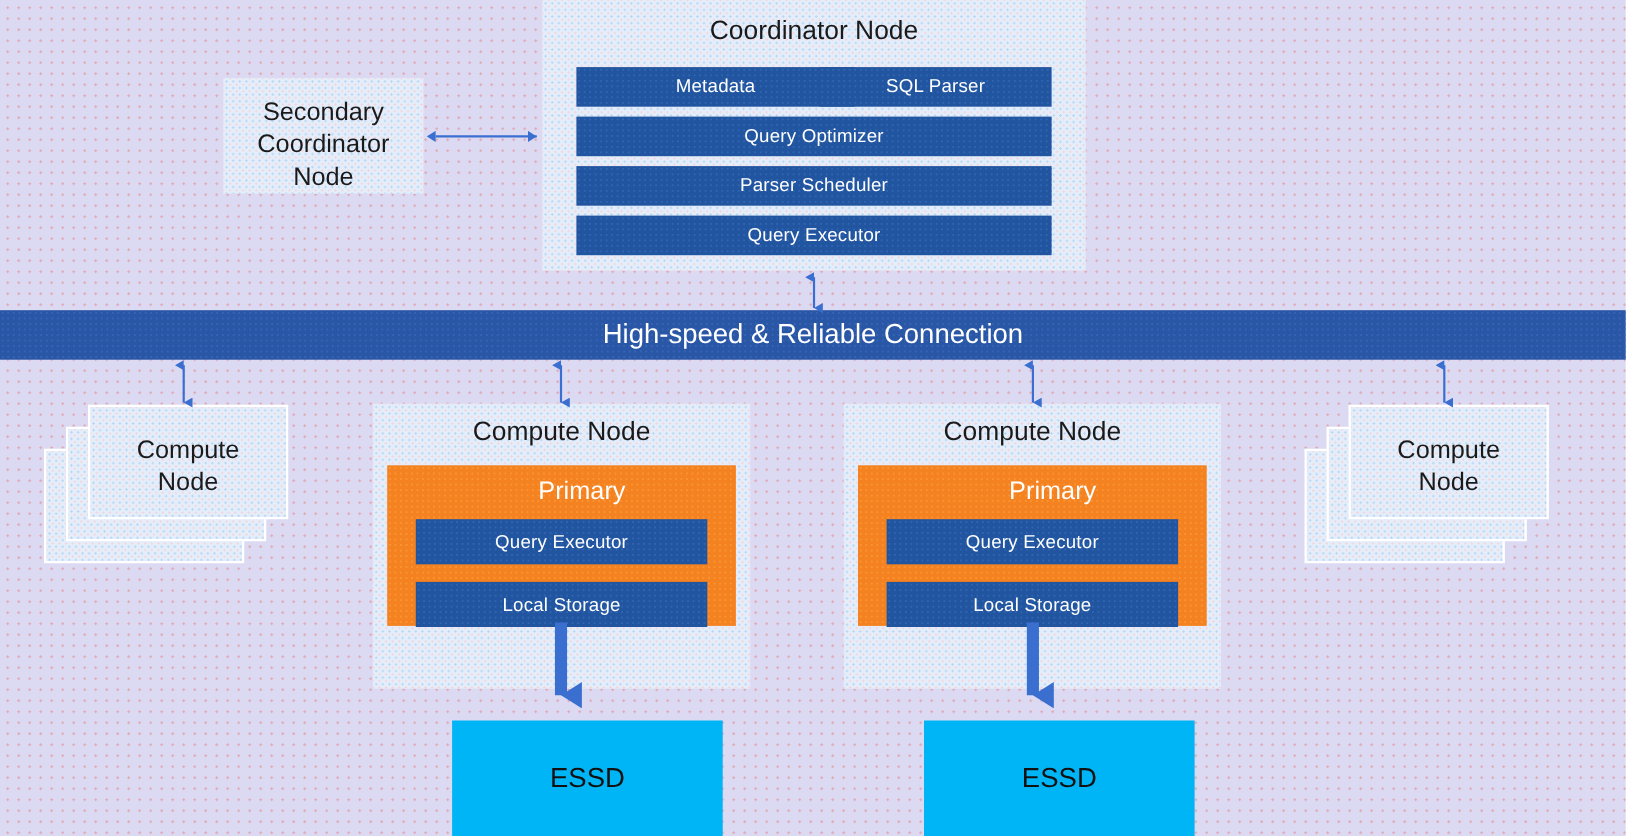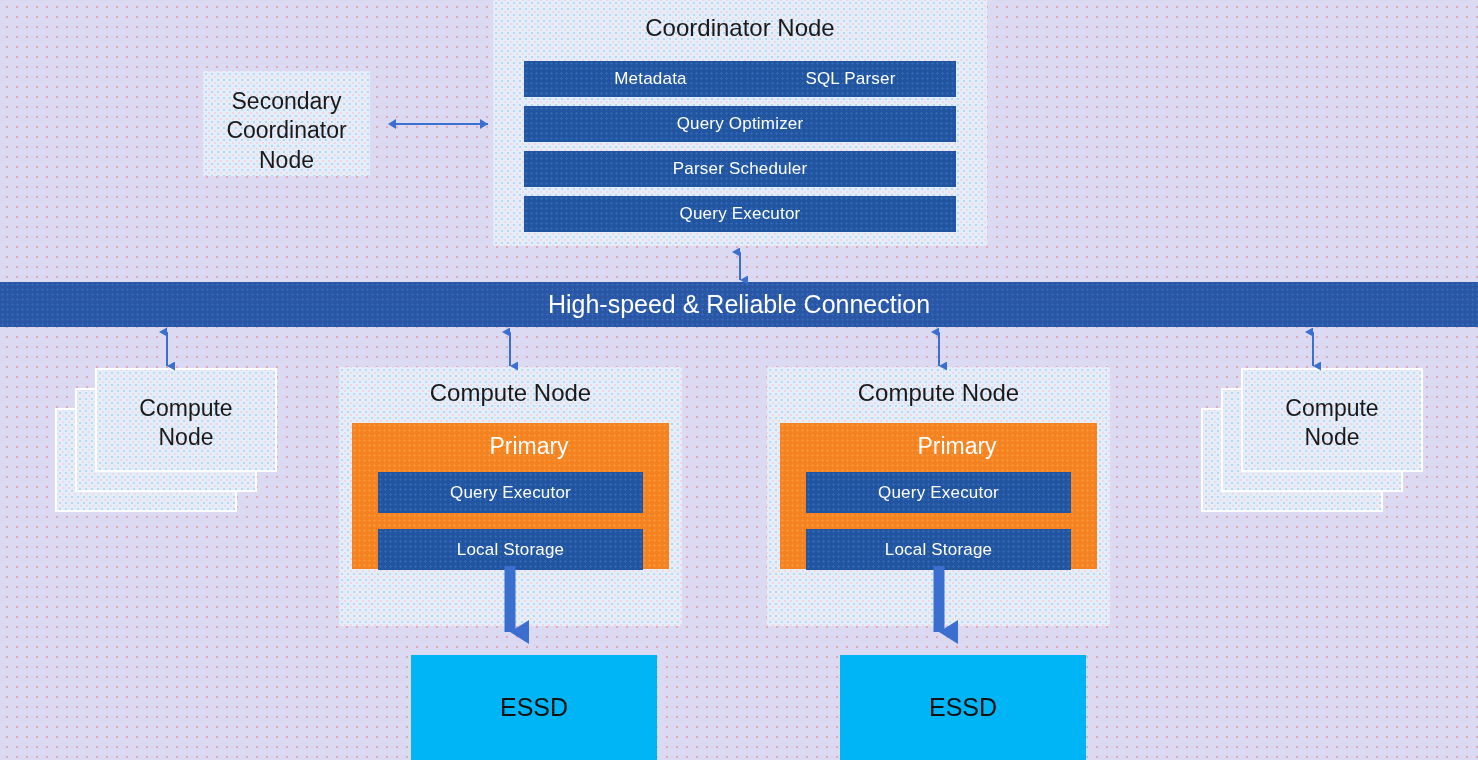--- a/index.html
+++ b/index.html
@@ -102,21 +102,21 @@
     background-color: #00b5f5;
     display: flex;
     align-items: center;
     justify-content: center;
     color: #111111;
     font-size: 25px;
     margin-left: 24px;
   }
 
   
-  .stack-wrap { position: absolute; margin-left: 15px; }
+  .stack-wrap { position: absolute; }
   .stack-card {
     position: absolute;
     background-color: #e4eefb;
     background-image:
       radial-gradient(circle, #bcd6f2 1px, transparent 1.1px),
       radial-gradient(circle, #f3d6dd 1px, transparent 1.1px);
     background-size: 6px 6px, 6px 6px;
     background-position: 0 0, 3px 3px;
     border: 2px solid #ffffff;
   }
@@ -128,21 +128,21 @@
     width: 1478px;
     height: 760px;
     pointer-events: none;
   }
 </style>
 </head>
 <body>
 
 <div id="diagram">
 
-  <div class="panel" style="left:203px; top:71px; width:167px; height:105px;">
+  <div class="panel" style="left:203px; top:71px; width:182px; height:105px;">
     <div class="stack-title" style="top:16px;">
       <div>Secondary</div>
       <div>Coordinator</div>
       <div>Node</div>
     </div>
   </div>
 
   <div class="panel" style="left:493px; top:0px; width:494px; height:246px;padding-left:24px;">
 
     <div class="panel-title" style="top:14px;">Coordinator Node</div>

